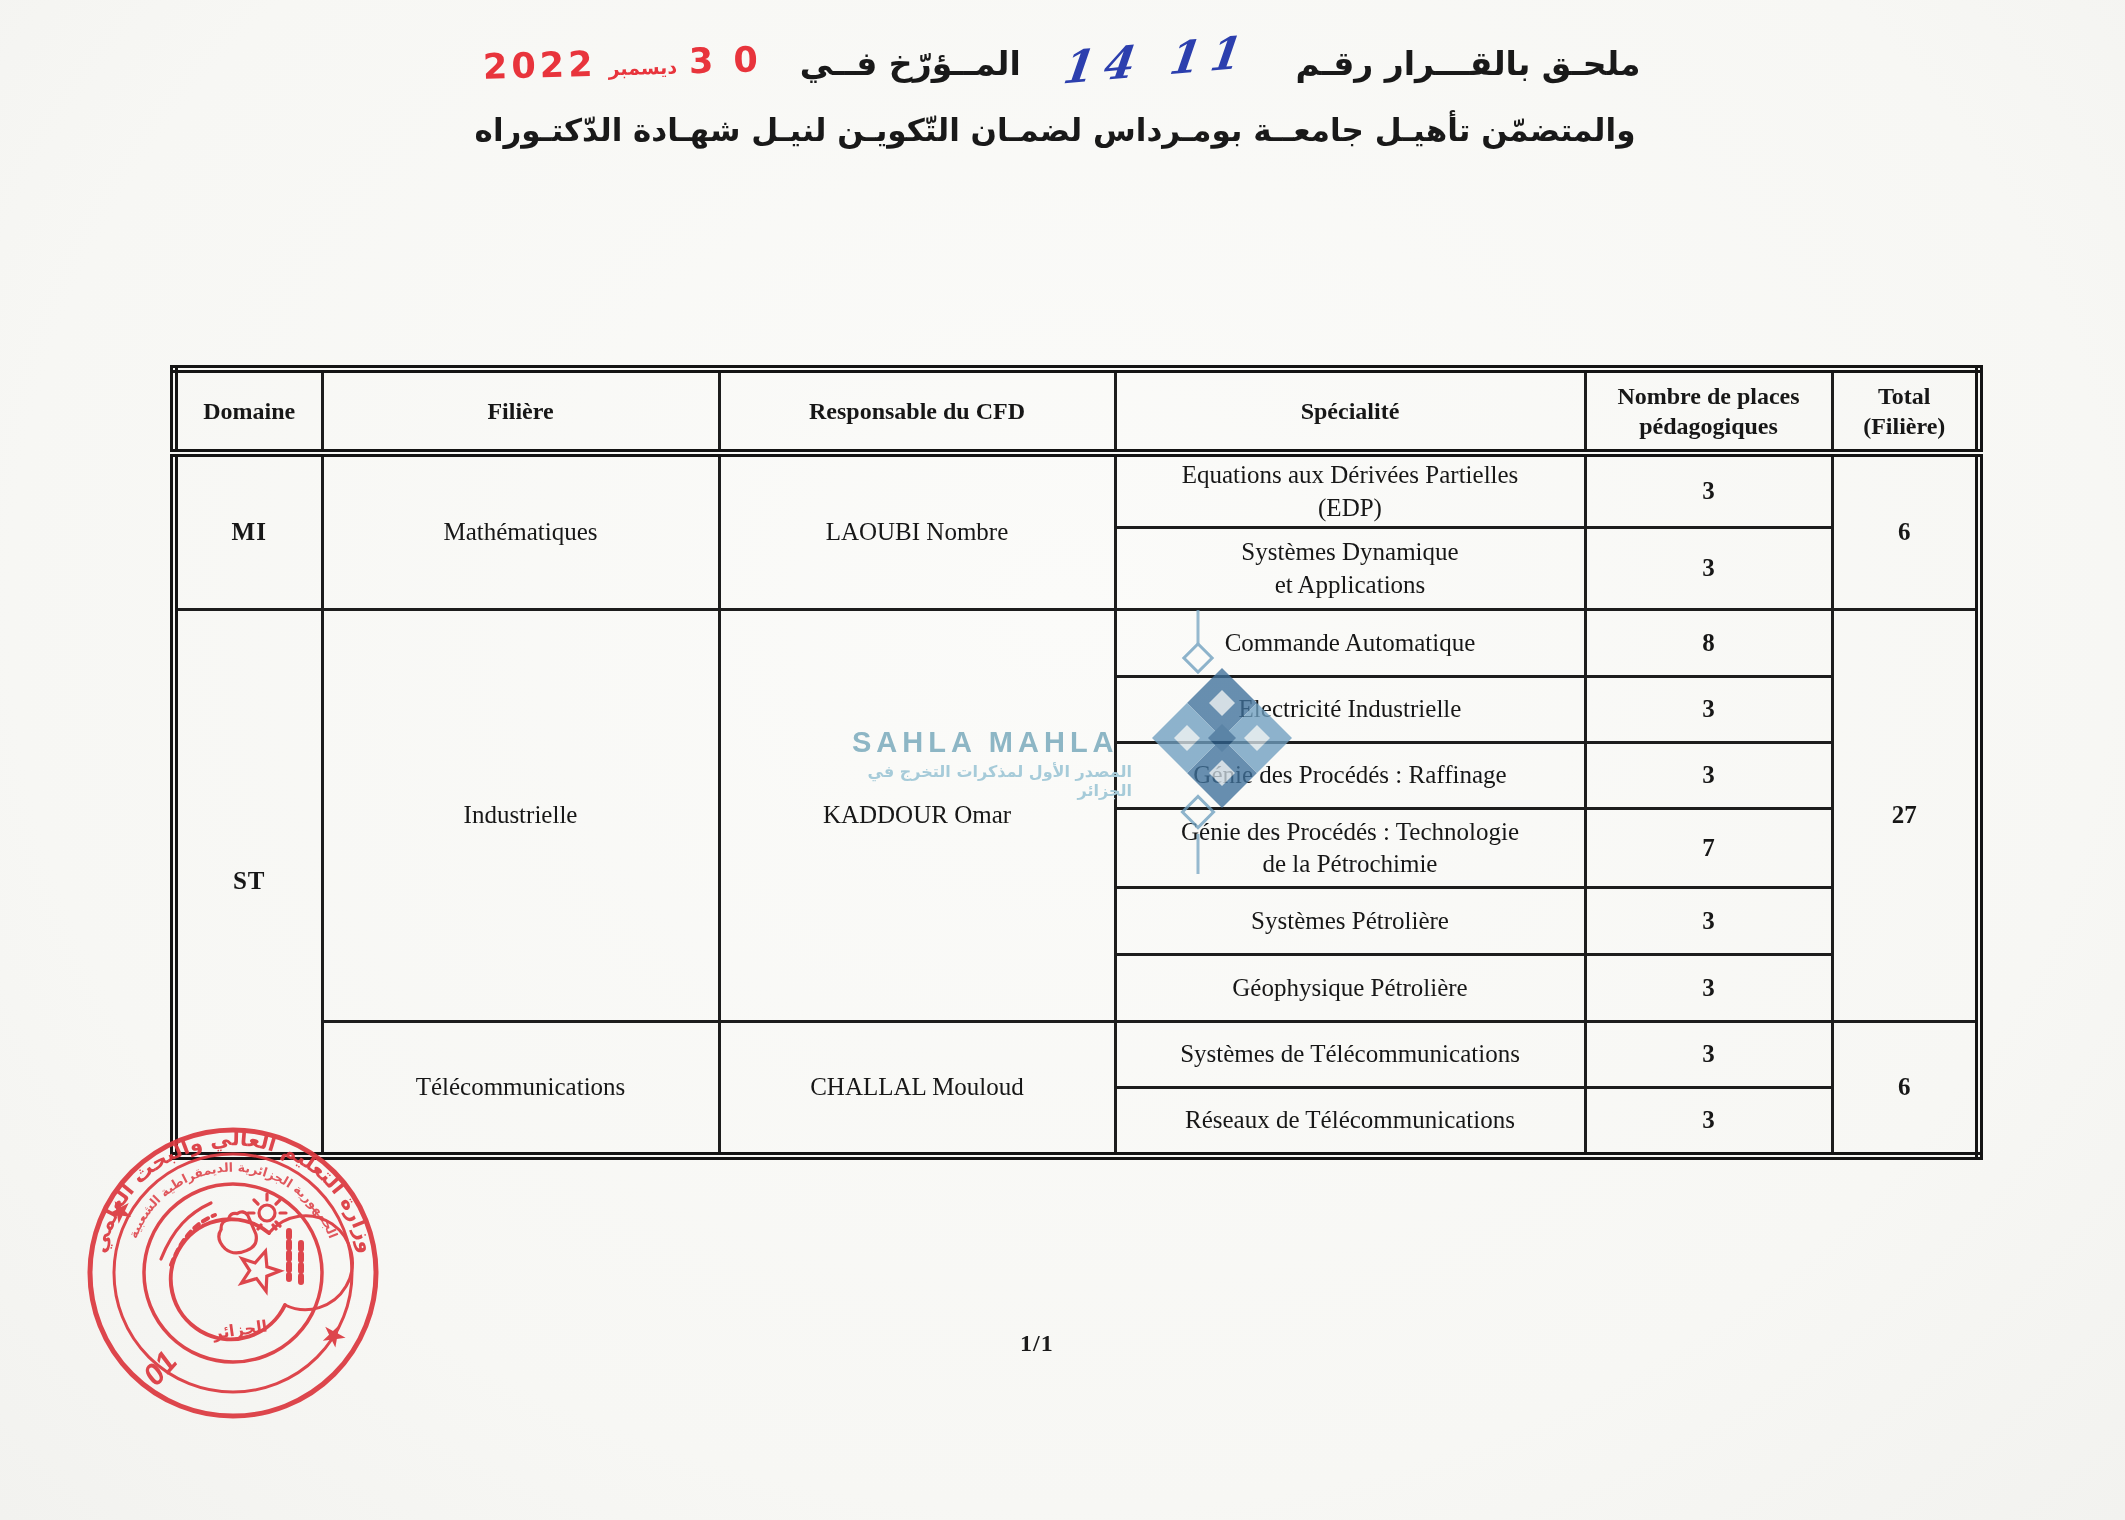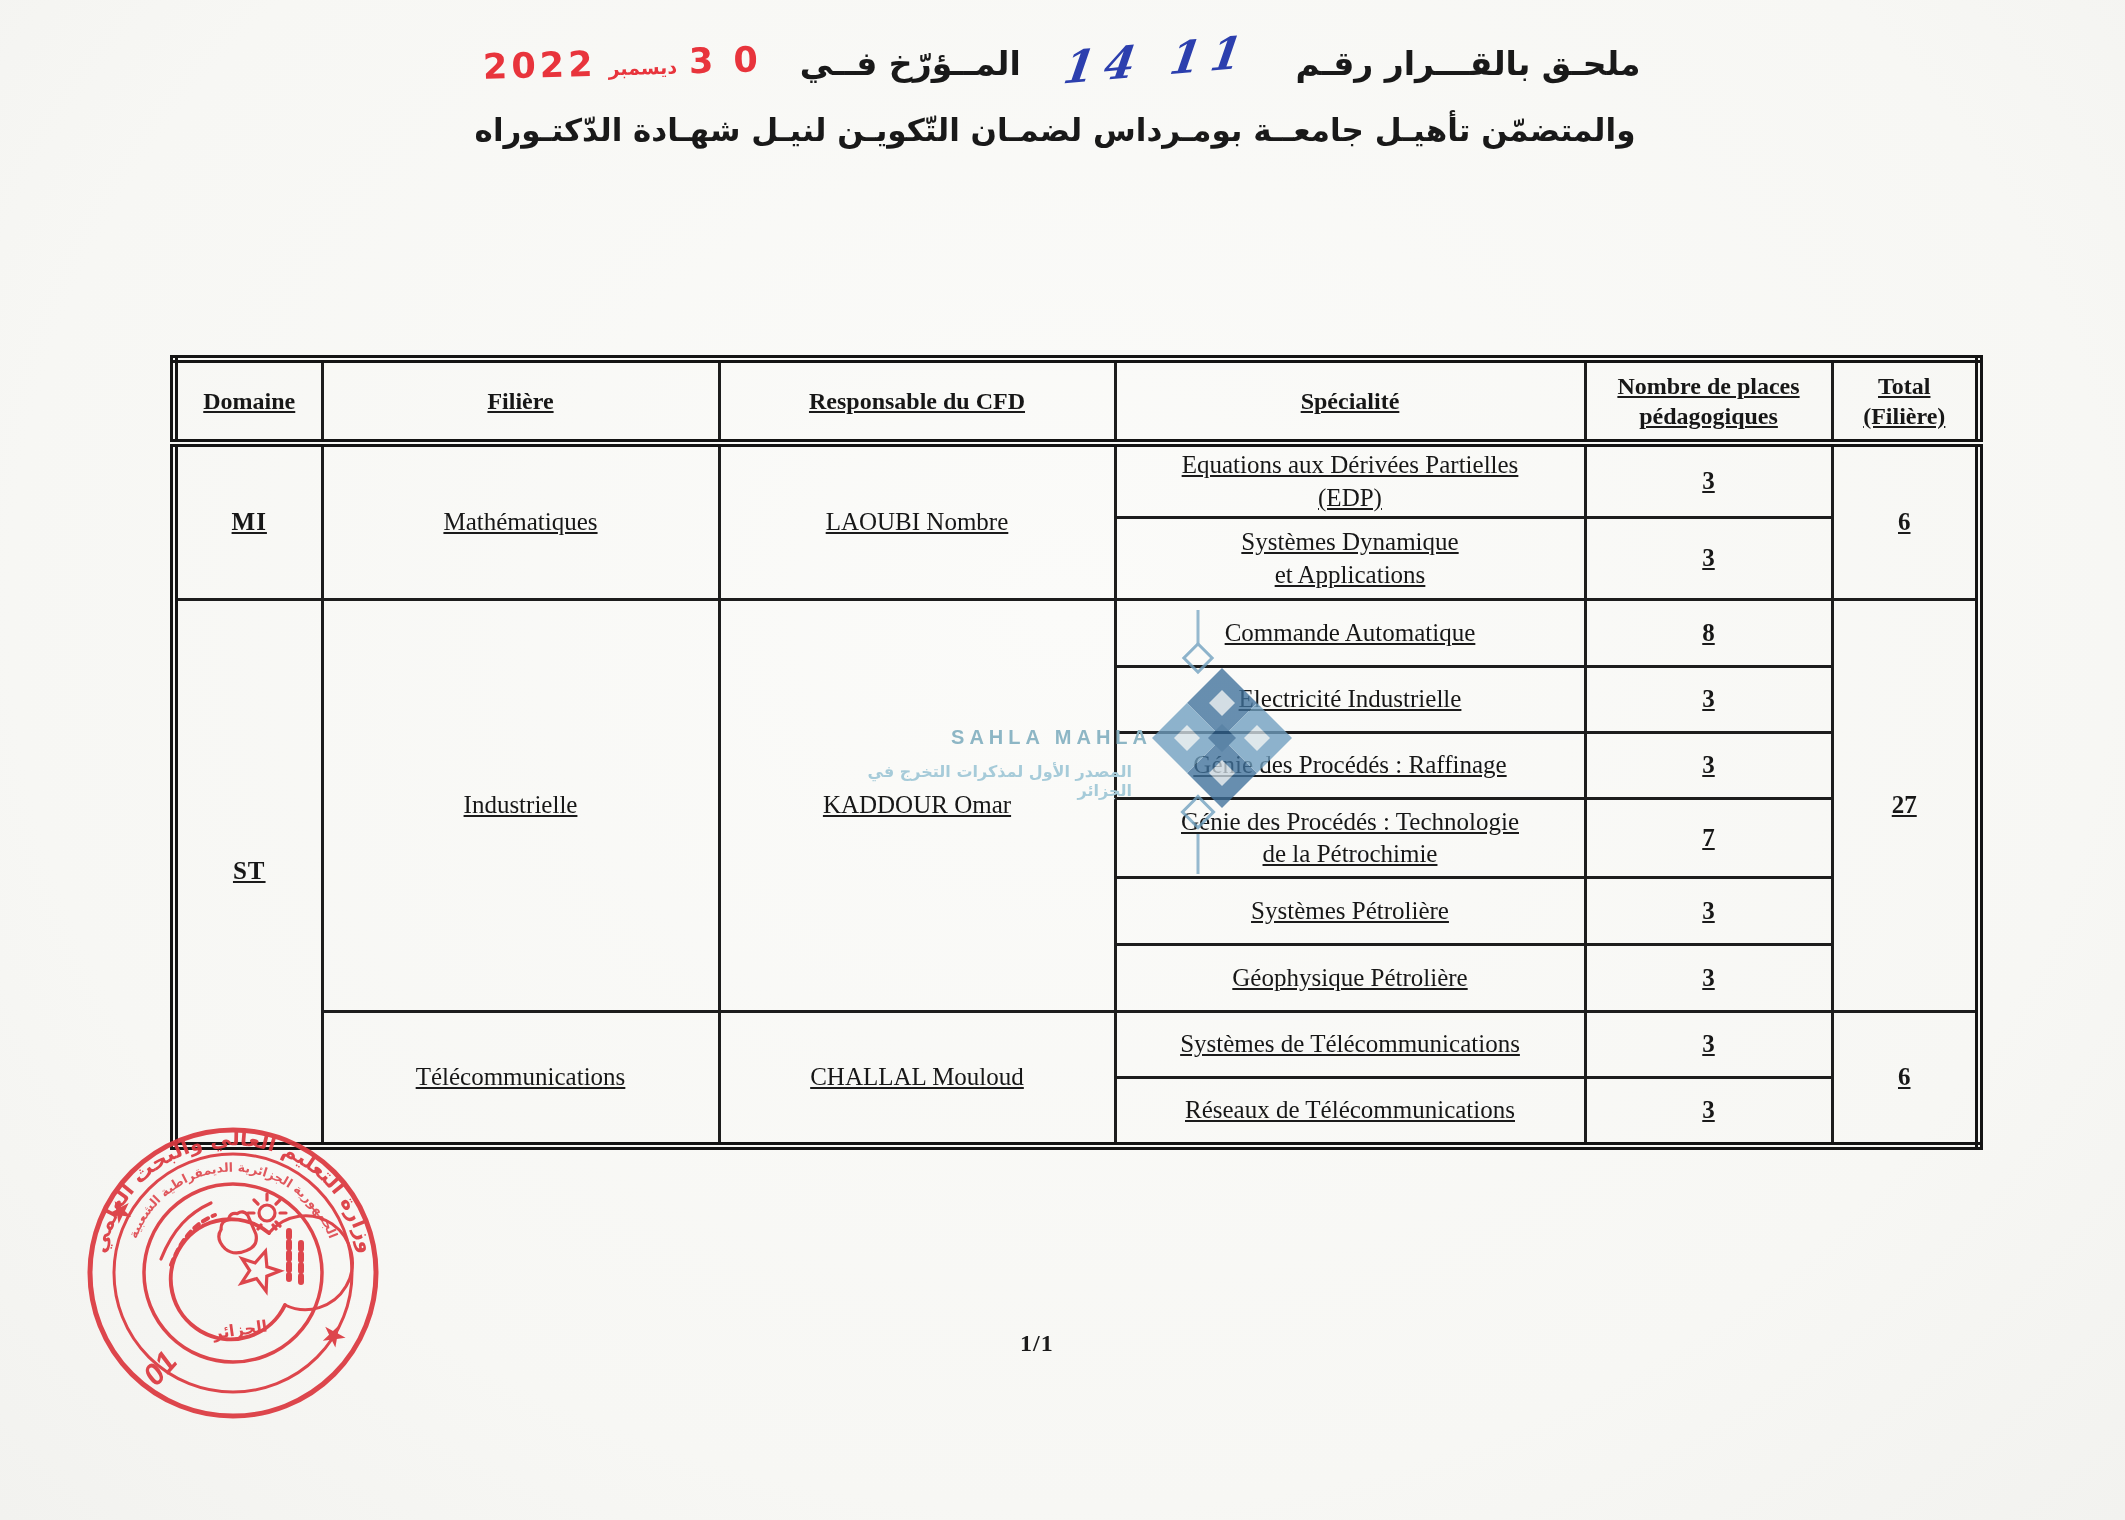--- a/index.html
+++ b/index.html
@@ -27,24 +27,23 @@
   .date-stamp{
     display:inline-flex;direction:rtl;align-items:baseline;gap:12px;margin:0 20px;
     color:#e8343c;transform:rotate(-1.5deg);vertical-align:baseline;
   }
   .date-day,.date-year{font-size:35px;font-weight:bold;letter-spacing:4px;font-family:"DejaVu Sans",sans-serif;}
   .date-month{font-size:19px;font-weight:bold;}
   .year-ltr{direction:ltr;unicode-bidi:isolate;display:inline-block;margin-right:10px;}
 
   
   table.doc-table{
-    position:absolute;left:170px;top:355px;width:1805px;
+    position:absolute;left:170px;top:365px;width:1805px;
     border-collapse:collapse;table-layout:fixed;
     font-family:"Liberation Serif", serif;
-    text-decoration:underline;
   }
   .doc-table th,.doc-table td{
     border:3px solid #1d1d1d;text-align:center;vertical-align:middle;
     padding:2px 6px;color:#171717;
   }
   .doc-table{border:8px double #141414;}
   .doc-table thead th{border-bottom:8px double #141414;font-size:24px;font-weight:bold;line-height:1.25;}
   .doc-table thead tr{height:84px;}
   .doc-table td{font-size:25px;line-height:1.3;}
   .doc-table tbody tr:nth-child(1){height:71px;}
@@ -57,22 +56,22 @@
   .doc-table tbody tr:nth-child(8){height:67px;}
   .doc-table tbody tr:nth-child(9){height:66px;}
   .doc-table tbody tr:nth-child(10){height:68px;}
   .cell-domaine{font-weight:bold;font-size:26px;letter-spacing:1px;}
   .cell-num{font-weight:bold;font-size:26px;}
   .cell-spec{white-space:pre-line;}
 
   
   .watermark{position:absolute;left:0;top:0;width:2125px;height:1520px;pointer-events:none;}
   .wm-brand{
-    position:absolute;left:852px;top:726px;width:300px;text-align:right;
-    font-family:"Liberation Sans", sans-serif;font-weight:bold;font-size:20px;
+    position:absolute;left:852px;top:726px;width:300px;text-align:left;
+    font-family:"Liberation Sans", sans-serif;font-weight:bold;font-size:29px;
     letter-spacing:5px;color:#8db6c5;
   }
   .wm-tagline{
     position:absolute;left:832px;top:762px;width:300px;text-align:right;direction:rtl;
     font-family:"DejaVu Sans", sans-serif;font-size:16px;color:#a6cbd9;font-weight:bold;
   }
   .wm-emblem{position:absolute;left:1138px;top:606px;}
 
   
   .stamp{position:absolute;left:82px;top:1122px;opacity:0.93;}

